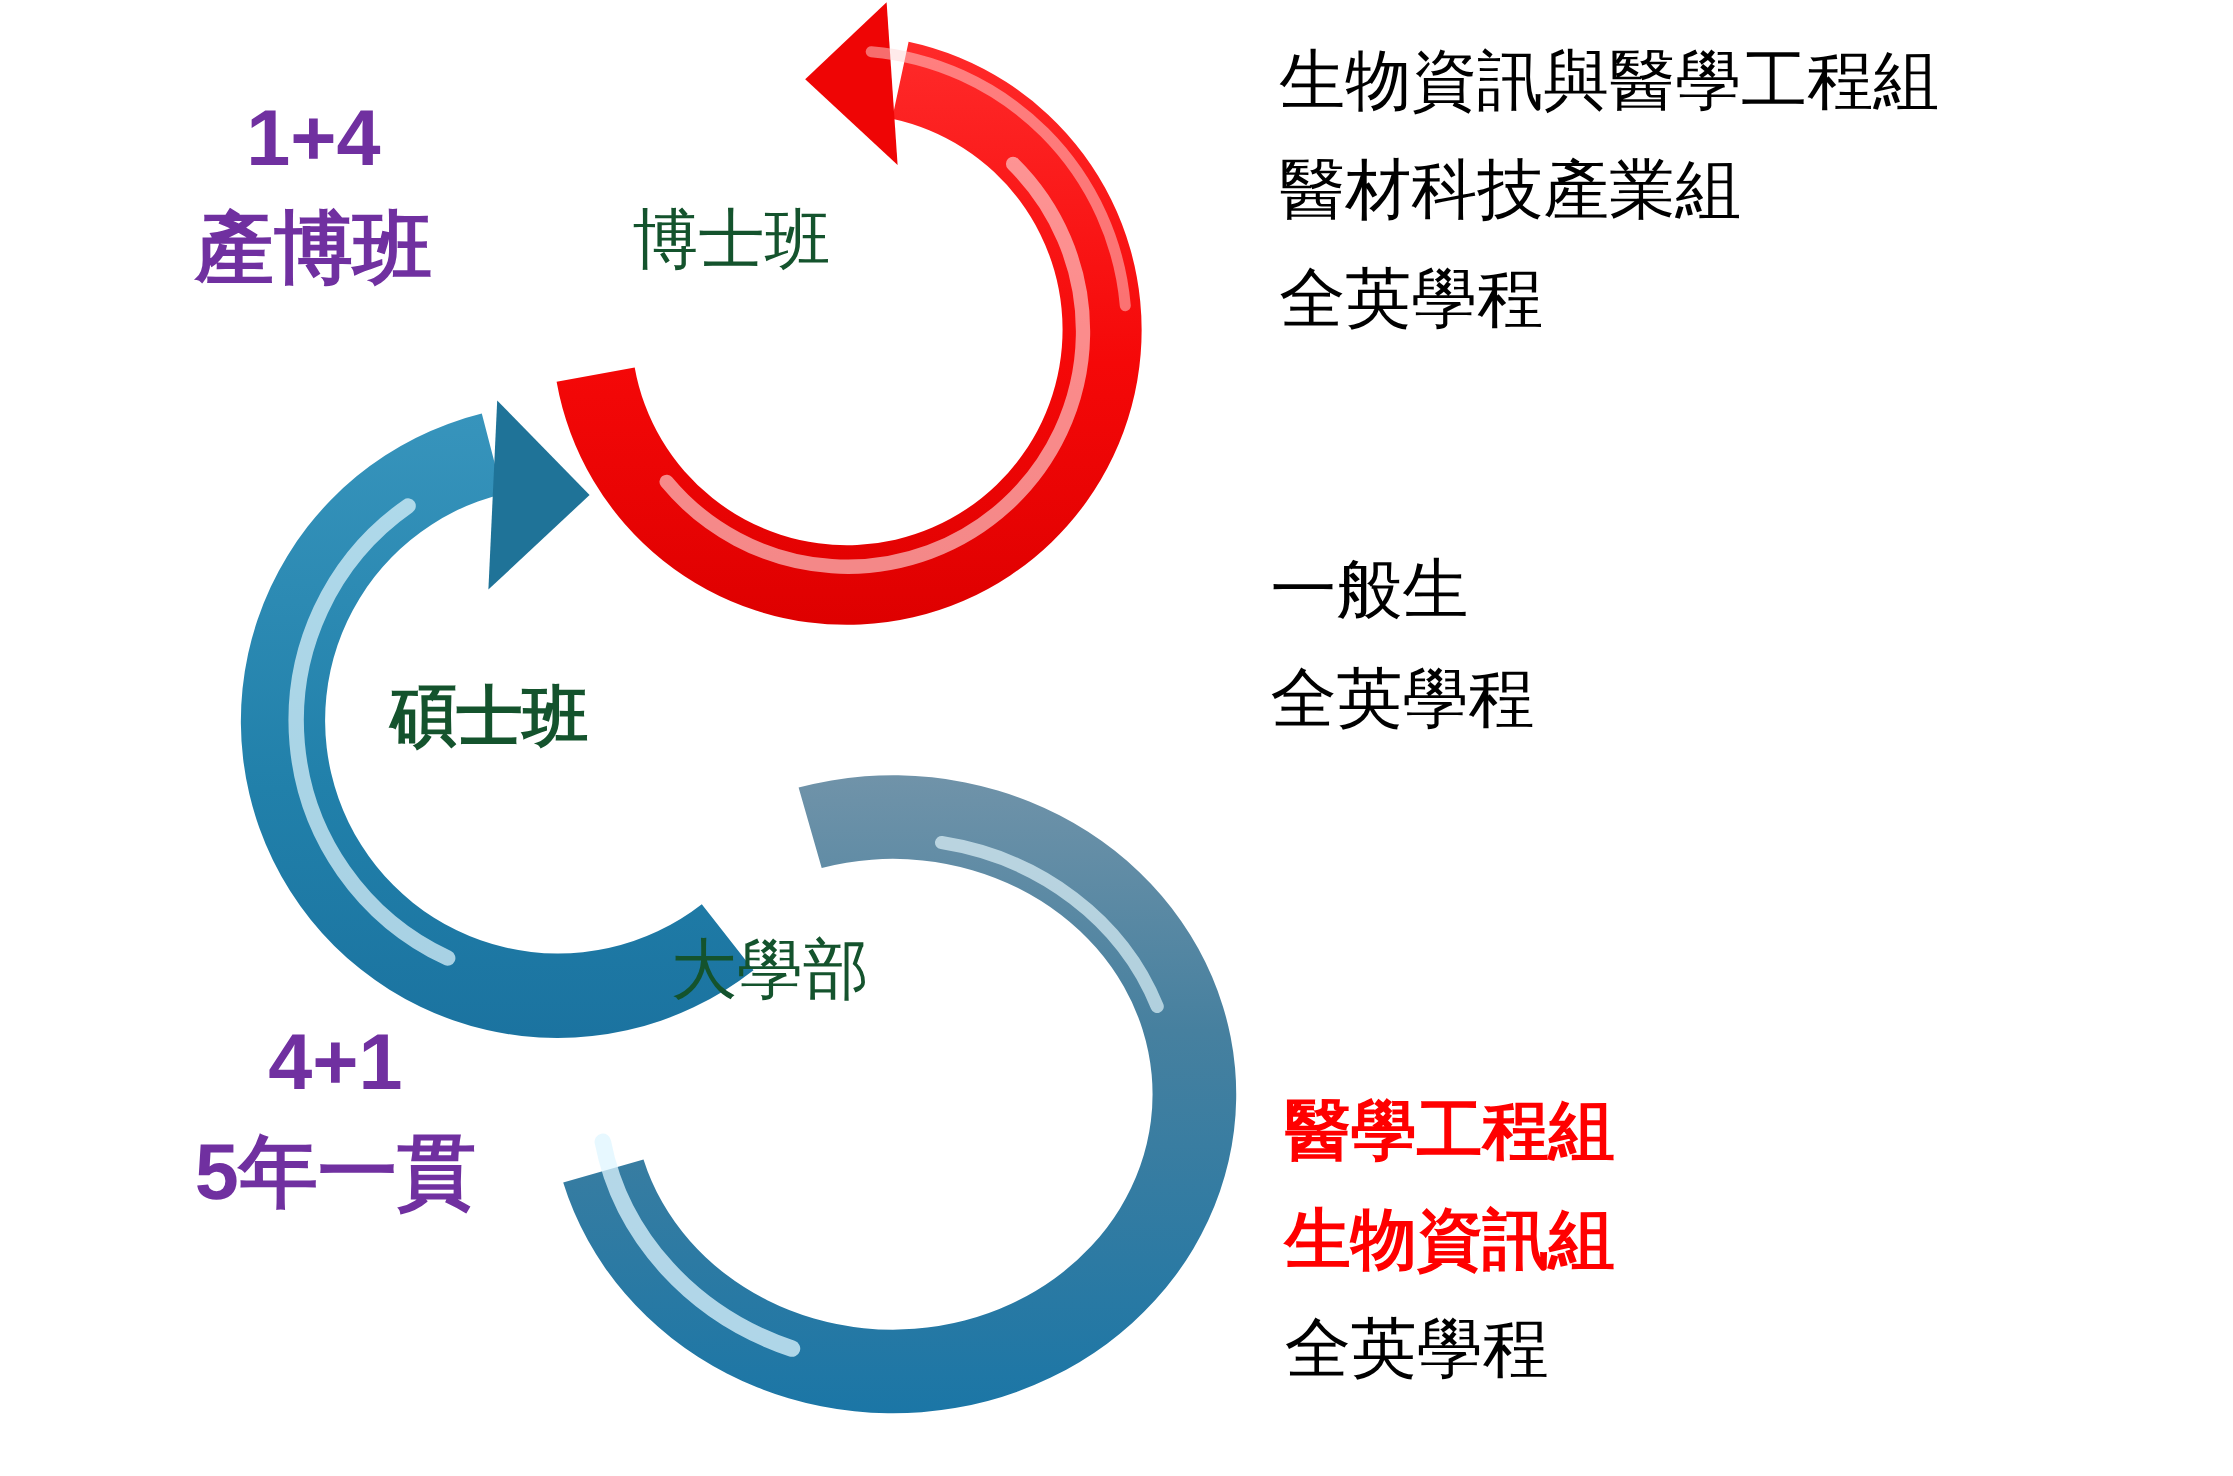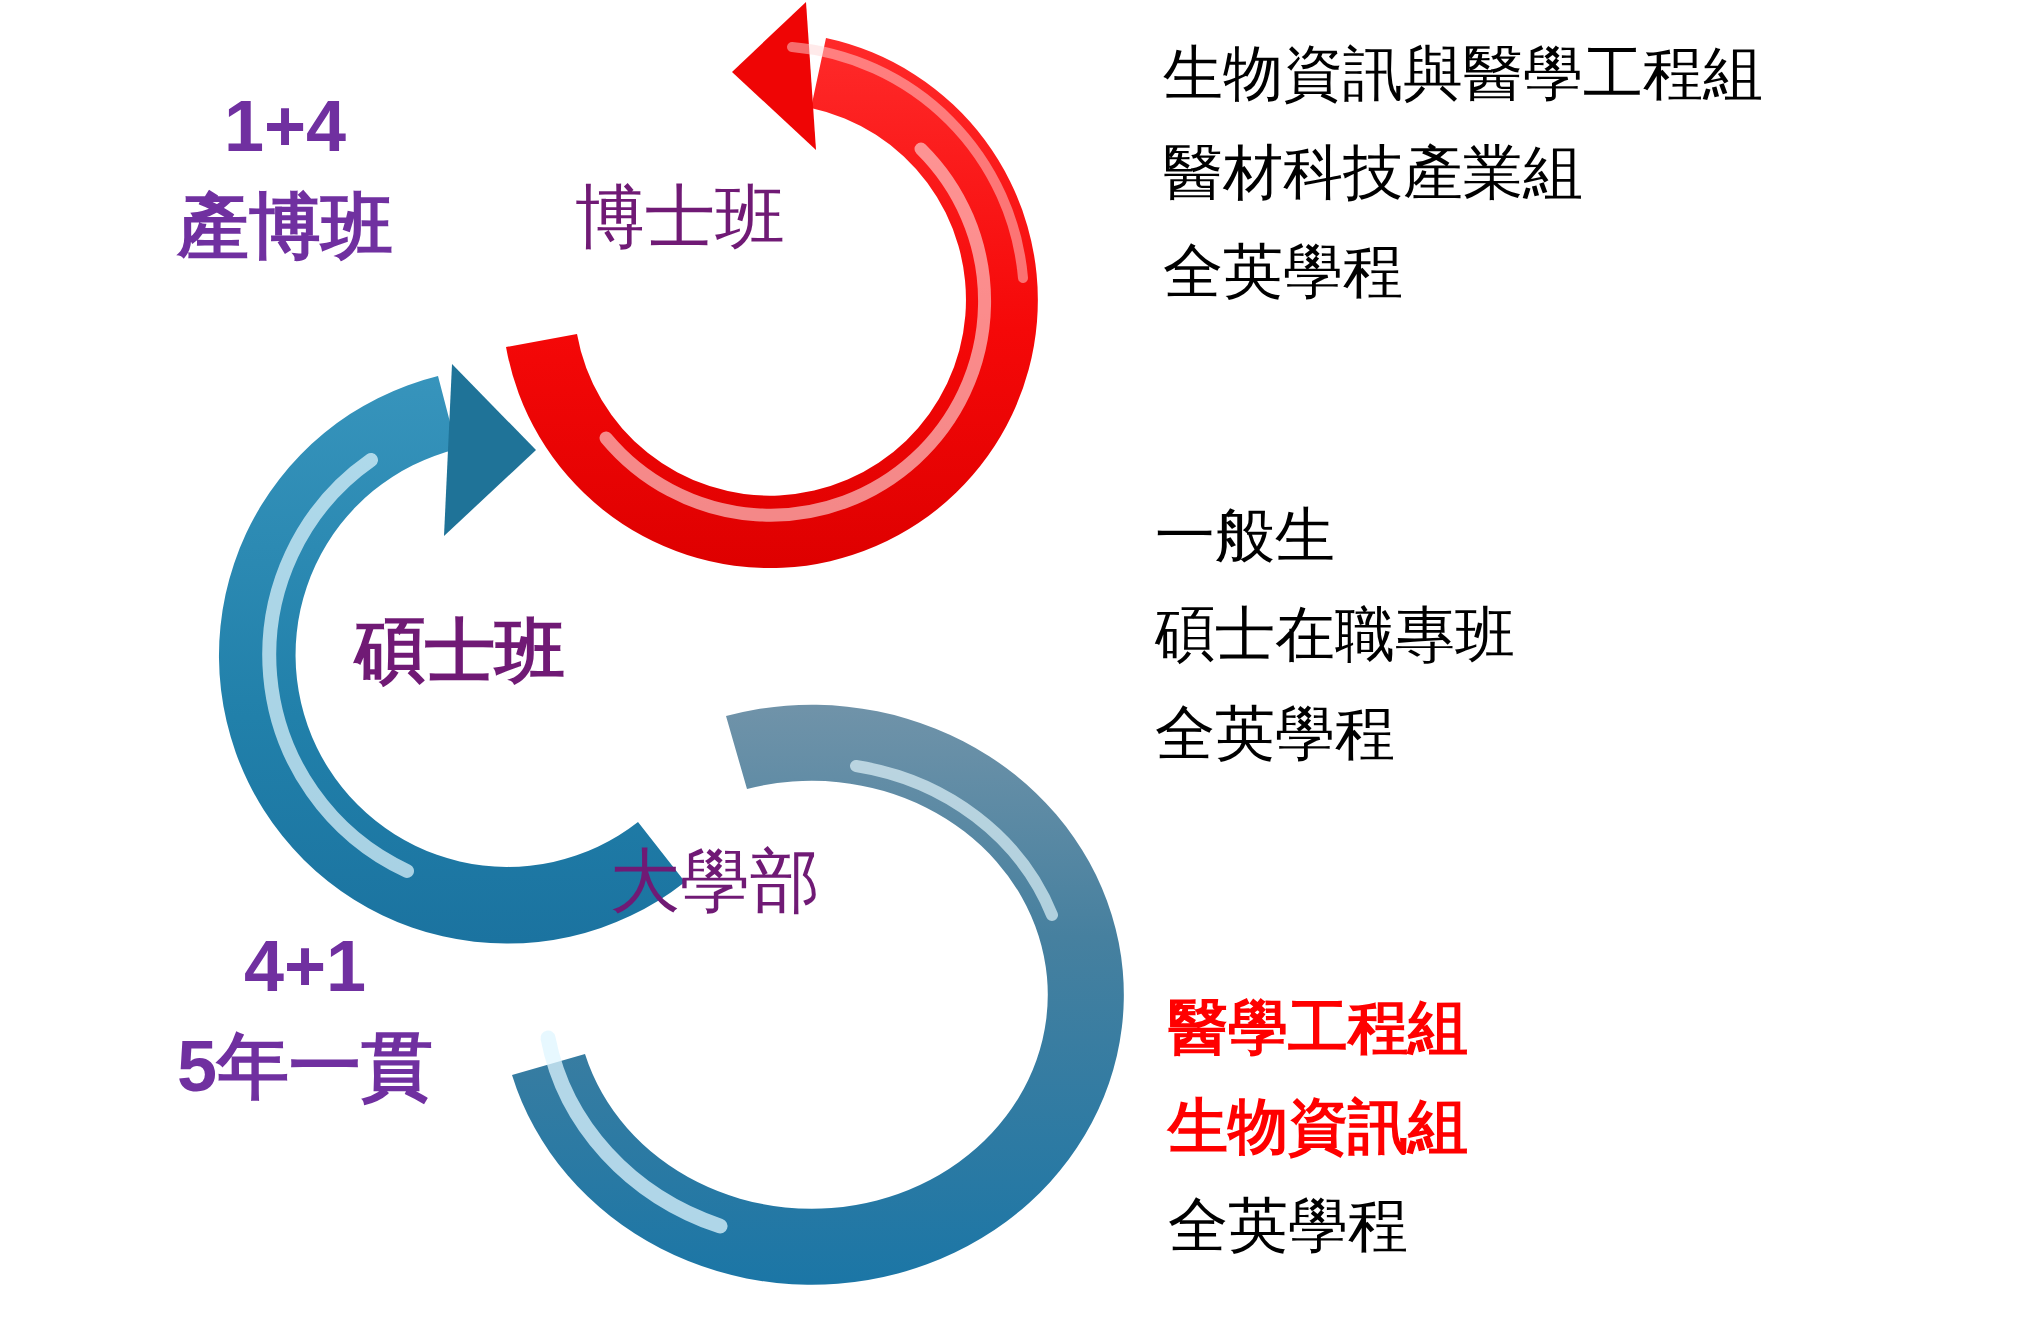--- a/index.html
+++ b/index.html
@@ -7,21 +7,21 @@
     width:2030px;height:1342px;position:relative;overflow:hidden;
     background:#ffffff;
     font-family:"Liberation Sans",sans-serif;
   }
   
   #diagram-svg{position:absolute;left:0;top:0;}
   
   .ring-label{
     position:absolute;
     font-family:"Liberation Serif","DejaVu Serif",serif;
-    font-size:70px;line-height:100px;color:#701a75;
+    font-size:60px;line-height:100px;color:#14532d;
     white-space:nowrap;letter-spacing:0px;
   }
   
   .side-note{
     position:absolute;text-align:center;
     color:#7030A0;font-weight:bold;
     font-size:72px;line-height:100px;white-space:nowrap;
   }
   
   .program-block{
@@ -90,21 +90,20 @@
 </div>
 
 <div class="program-block" style="left:1163px;top:24px;">
   <div>生物資訊與醫學工程組</div>
   <div>醫材科技產業組</div>
   <div>全英學程</div>
 </div>
 
 <div class="program-block" style="left:1155px;top:486px;">
   <div>一般生</div>
-  <div>碩士在職專班</div>
   <div>全英學程</div>
 </div>
 
 <div class="program-block" style="left:1168px;top:978px;">
   <div class="red-line">醫學工程組</div>
   <div class="red-line">生物資訊組</div>
   <div>全英學程</div>
 </div>
 
 </body></html>

